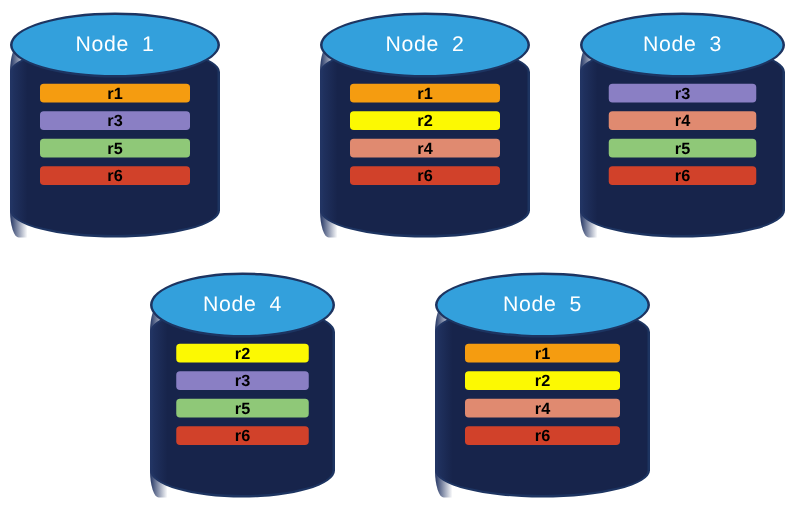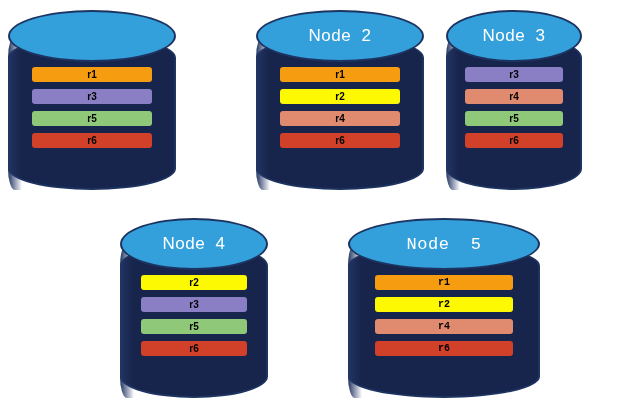--- a/index.html
+++ b/index.html
@@ -86,54 +86,55 @@
     align-items: center;
     gap: 7px;
   }
   .bar {
     width: 72%;
     height: 15px;
     border-radius: 3px;
     display: flex;
     align-items: center;
     justify-content: center;
-    font-size: 10px;
+    font-size: 13px;
     font-weight: bold;
     color: #000000;
     box-sizing: border-box;
   }
 </style>
 </head>
 <body>
 
 <div id="diagram">
     <div class="node" style="left: 8px; top: 10px; width: 168px; height: 180px;">
       <div class="cyl-body" style="background: rgb(23, 36, 75); border-color: rgb(29, 52, 97);"></div>
       <div class="cyl-side-shade"></div>
       <div class="cyl-top" style="background: rgb(51, 160, 220); border-color: rgb(29, 52, 97);"></div>
+      <div class="node-label" style="color: rgb(255, 255, 255);">Node  1</div>
       <div class="bars">
         <div class="bar" style="background: rgb(245, 156, 16); color: rgb(0, 0, 0);">r1</div>
         <div class="bar" style="background: rgb(138, 127, 196); color: rgb(0, 0, 0);">r3</div>
         <div class="bar" style="background: rgb(143, 200, 120); color: rgb(0, 0, 0);">r5</div>
         <div class="bar" style="background: rgb(209, 65, 42); color: rgb(0, 0, 0);">r6</div>
       </div>
     </div>
     <div class="node" style="left: 232px; top: 10px; width: 168px; height: 180px; margin-left: 24px;">
       <div class="cyl-body" style="background: rgb(23, 36, 75); border-color: rgb(29, 52, 97);"></div>
       <div class="cyl-side-shade"></div>
       <div class="cyl-top" style="background: rgb(51, 160, 220); border-color: rgb(29, 52, 97);"></div>
       <div class="node-label" style="color: rgb(255, 255, 255);">Node  2</div>
       <div class="bars">
         <div class="bar" style="background: rgb(245, 156, 16); color: rgb(0, 0, 0);">r1</div>
         <div class="bar" style="background: rgb(252, 249, 2); color: rgb(0, 0, 0);">r2</div>
         <div class="bar" style="background: rgb(224, 138, 112); color: rgb(0, 0, 0);">r4</div>
         <div class="bar" style="background: rgb(209, 65, 42); color: rgb(0, 0, 0);">r6</div>
       </div>
     </div>
-    <div class="node" style="left: 446px; top: 10px; width: 136px; height: 180px;">
+    <div class="node" style="left: 464px; top: 10px; width: 164px; height: 180px;">
       <div class="cyl-body" style="background: rgb(23, 36, 75); border-color: rgb(29, 52, 97);"></div>
       <div class="cyl-side-shade"></div>
       <div class="cyl-top" style="background: rgb(51, 160, 220); border-color: rgb(29, 52, 97);"></div>
       <div class="node-label" style="color: rgb(255, 255, 255);">Node  3</div>
       <div class="bars">
         <div class="bar" style="background: rgb(138, 127, 196); color: rgb(0, 0, 0);">r3</div>
         <div class="bar" style="background: rgb(224, 138, 112); color: rgb(0, 0, 0);">r4</div>
         <div class="bar" style="background: rgb(143, 200, 120); color: rgb(0, 0, 0);">r5</div>
         <div class="bar" style="background: rgb(209, 65, 42); color: rgb(0, 0, 0);">r6</div>
       </div>
@@ -143,21 +144,21 @@
       <div class="cyl-side-shade"></div>
       <div class="cyl-top" style="background: rgb(51, 160, 220); border-color: rgb(29, 52, 97);"></div>
       <div class="node-label" style="color: rgb(255, 255, 255);">Node  4</div>
       <div class="bars">
         <div class="bar" style="background: rgb(252, 249, 2); color: rgb(0, 0, 0);">r2</div>
         <div class="bar" style="background: rgb(138, 127, 196); color: rgb(0, 0, 0);">r3</div>
         <div class="bar" style="background: rgb(143, 200, 120); color: rgb(0, 0, 0);">r5</div>
         <div class="bar" style="background: rgb(209, 65, 42); color: rgb(0, 0, 0);">r6</div>
       </div>
     </div>
-    <div class="node" style="left: 348px; top: 218px; width: 192px; height: 180px; font-family: Liberation Mono, monospace;">
+    <div class="node" style="left: 348px; top: 218px; width: 172px; height: 180px;">
       <div class="cyl-body" style="background: rgb(23, 36, 75); border-color: rgb(29, 52, 97);"></div>
       <div class="cyl-side-shade"></div>
       <div class="cyl-top" style="background: rgb(51, 160, 220); border-color: rgb(29, 52, 97);"></div>
       <div class="node-label" style="color: rgb(255, 255, 255);">Node  5</div>
       <div class="bars">
         <div class="bar" style="background: rgb(245, 156, 16); color: rgb(0, 0, 0);">r1</div>
         <div class="bar" style="background: rgb(252, 249, 2); color: rgb(0, 0, 0);">r2</div>
         <div class="bar" style="background: rgb(224, 138, 112); color: rgb(0, 0, 0);">r4</div>
         <div class="bar" style="background: rgb(209, 65, 42); color: rgb(0, 0, 0);">r6</div>
       </div>

